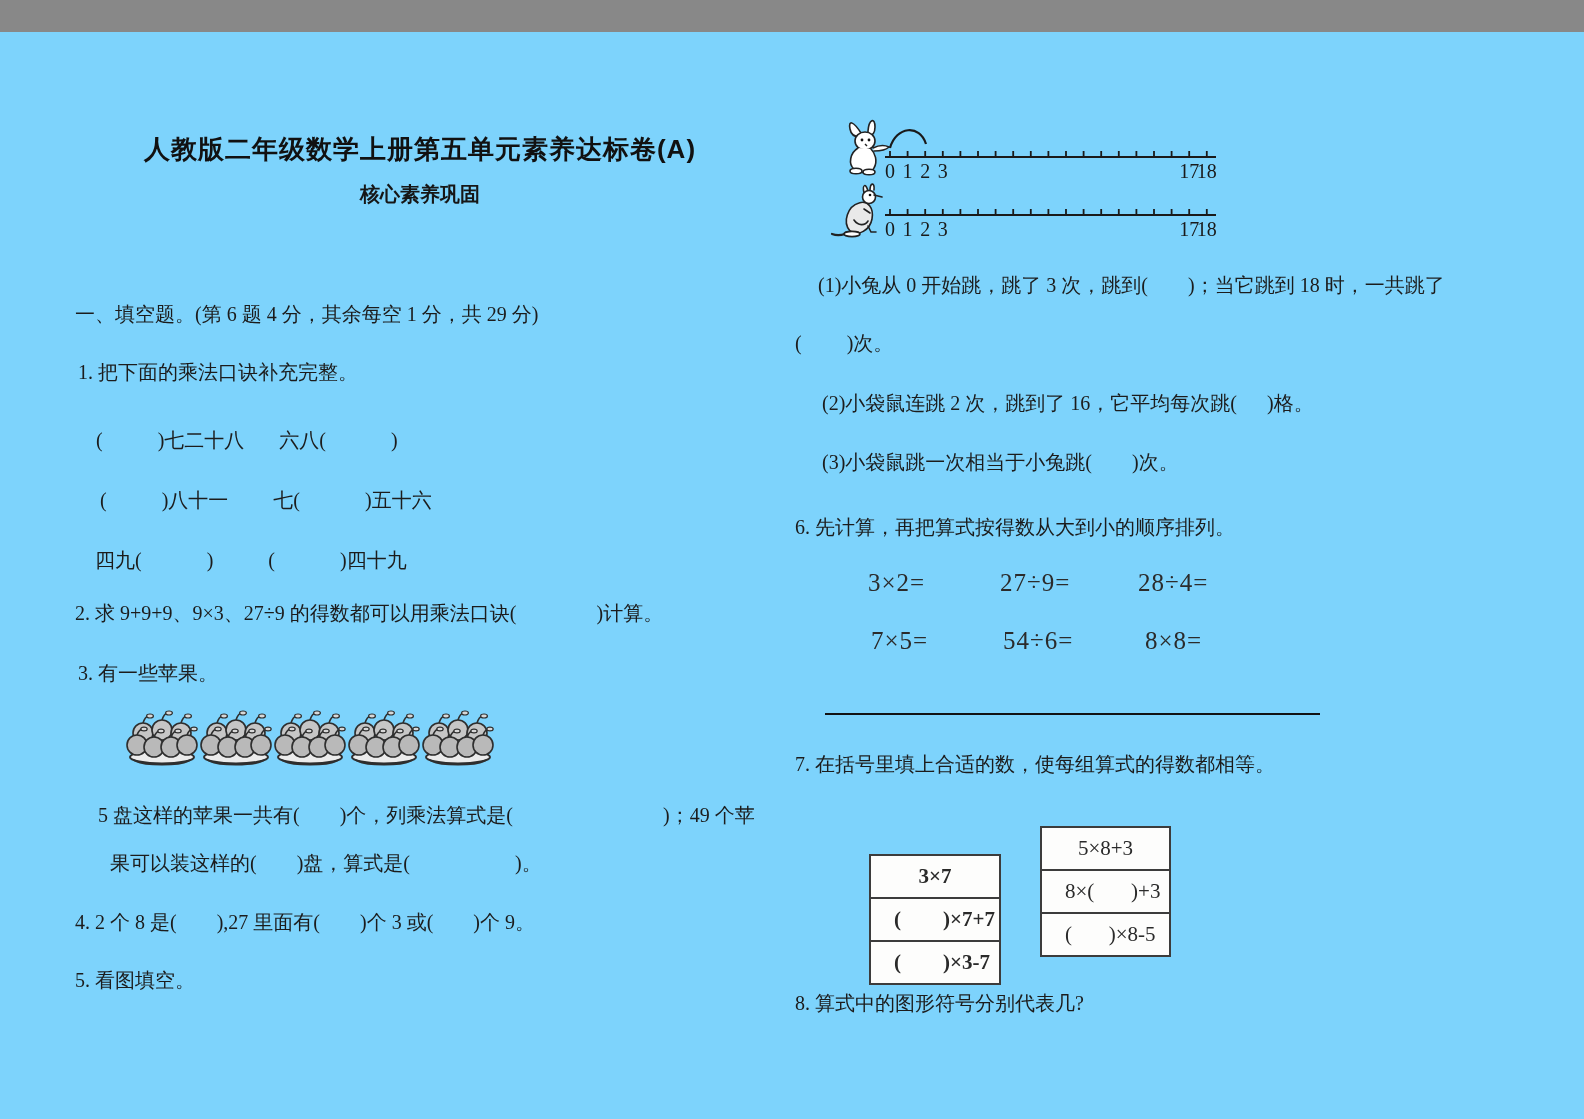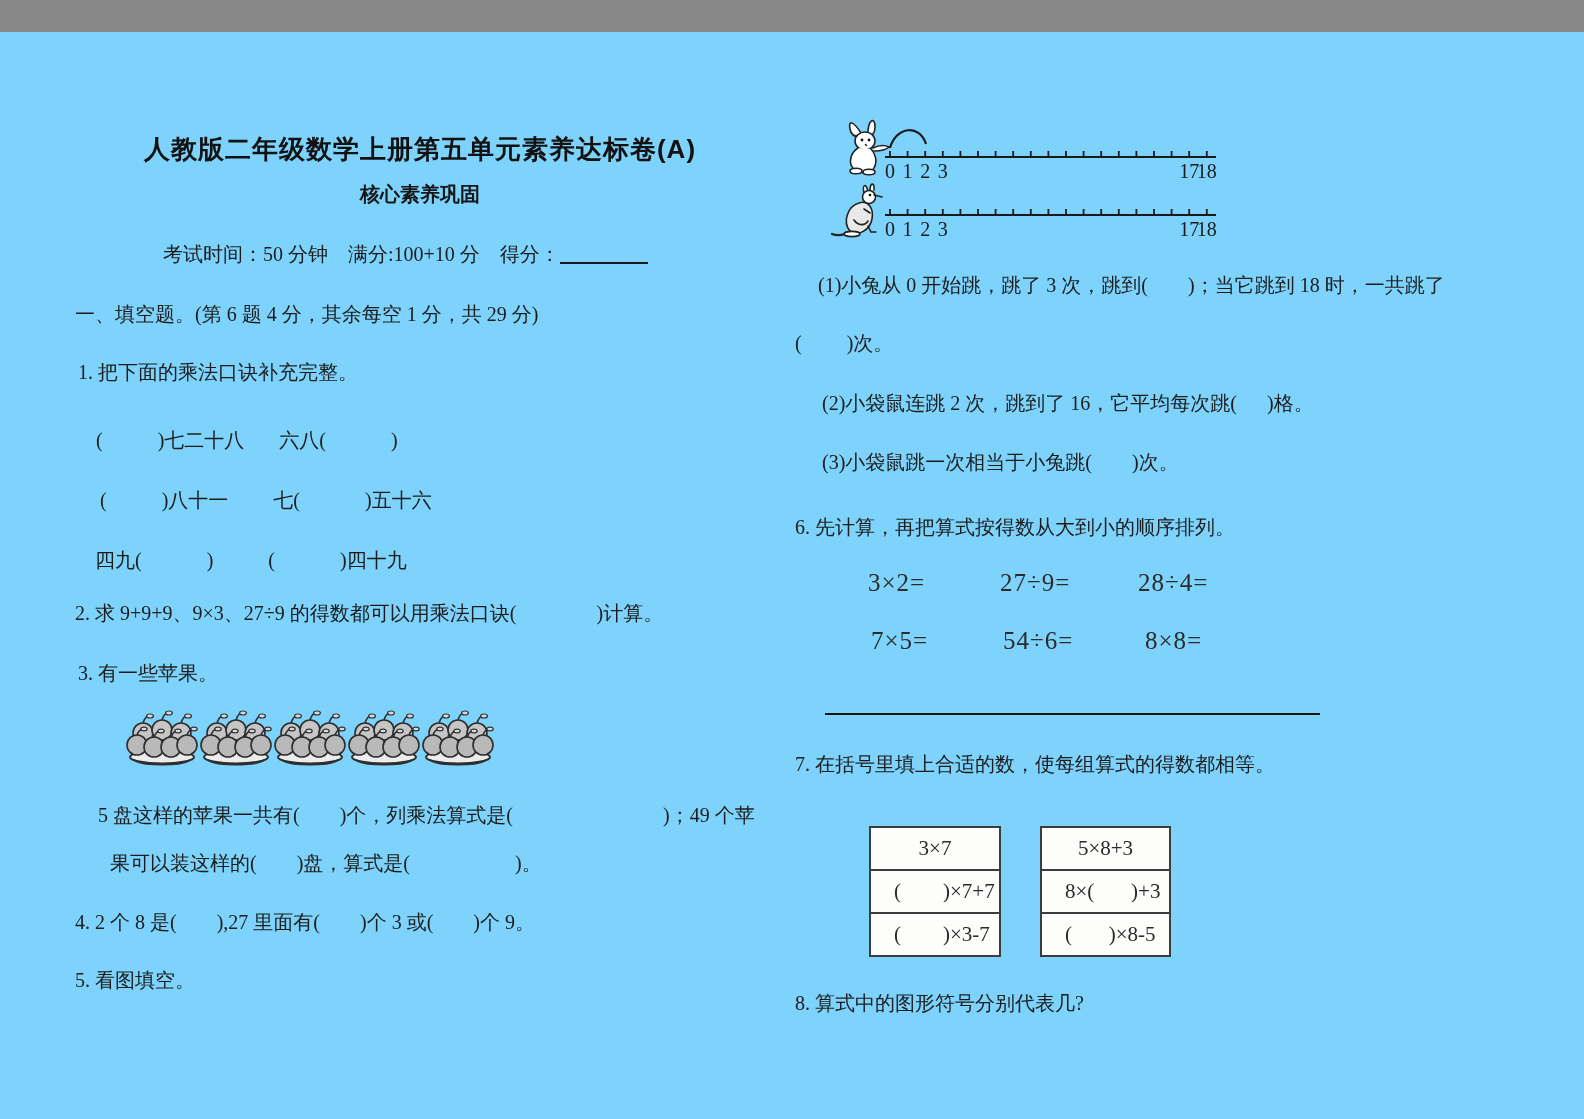--- a/index.html
+++ b/index.html
@@ -110,21 +110,20 @@
         <ellipse cx="18" cy="21" rx="3.2" ry="1.9" fill="#d7d7d7" stroke="#2e2e2e" stroke-width="1.2"></ellipse>
         <ellipse cx="35" cy="23" rx="3.2" ry="1.9" fill="#d7d7d7" stroke="#2e2e2e" stroke-width="1.2"></ellipse>
         <ellipse cx="52" cy="23" rx="3.2" ry="1.9" fill="#d7d7d7" stroke="#2e2e2e" stroke-width="1.2"></ellipse>
         <ellipse cx="68" cy="21" rx="3.2" ry="1.9" fill="#d7d7d7" stroke="#2e2e2e" stroke-width="1.2"></ellipse>
       </g>
     </defs>
   </svg>
 
   <div class="title">人教版二年级数学上册第五单元素养达标卷(A)</div>
   <div class="subtitle">核心素养巩固</div>
-  <div class="line" style="left:163px;top:209px;"><span>考试时间：50 分钟    满分:100+10 分    得分：</span><span class="score-underline"></span></div>
 
   <div class="line" style="left:75px;top:269px;text-align:right;">一、填空题。(第 6 题 4 分，其余每空 1 分，共 29 分)</div>
   <div class="line" style="left:78px;top:327px;">1. 把下面的乘法口诀补充完整。</div>
   <div class="line" style="left:96px;top:395px;text-align:center;">(           )七二十八       六八(             )</div>
   <div class="line" style="left:95px;top:515px;">四九(             )           (             )四十九</div>
   <div class="line" style="left:100px;top:455px;">(           )八十一         七(             )五十六</div>
   <div class="line" style="left:75px;top:568px;">2. 求 9+9+9、9×3、27÷9 的得数都可以用乘法口诀(                )计算。</div>
   <div class="line" style="left:78px;top:628px;">3. 有一些苹果。</div>
 
   <div class="plates">
@@ -214,21 +213,21 @@
   <span class="eq" style="left:1000px;top:537px;">27÷9=</span>
   <span class="eq" style="left:1138px;top:537px;">28÷4=</span>
   <span class="eq" style="left:871px;top:595px;">7×5=</span>
   <span class="eq" style="left:1003px;top:595px;">54÷6=</span>
   <span class="eq" style="left:1145px;top:595px;">8×8=</span>
 
   <div class="answer-rule"></div>
 
   <div class="line" style="left:795px;top:719px;">7. 在括号里填上合适的数，使每组算式的得数都相等。</div>
 
-  <div class="t7" style="left:869px;top:794px;">
+  <div class="t7" style="left:869px;top:822px;font-weight:bold;">
     <div class="t7-row center">3×7</div>
     <div class="t7-row">(        )×7+7</div>
     <div class="t7-row">(        )×3-7</div>
   </div>
   <div class="t7" style="left:1040px;top:794px;width:127px;">
     <div class="t7-row center">5×8+3</div>
     <div class="t7-row">8×(       )+3</div>
     <div class="t7-row">(       )×8-5</div>
   </div>
 

